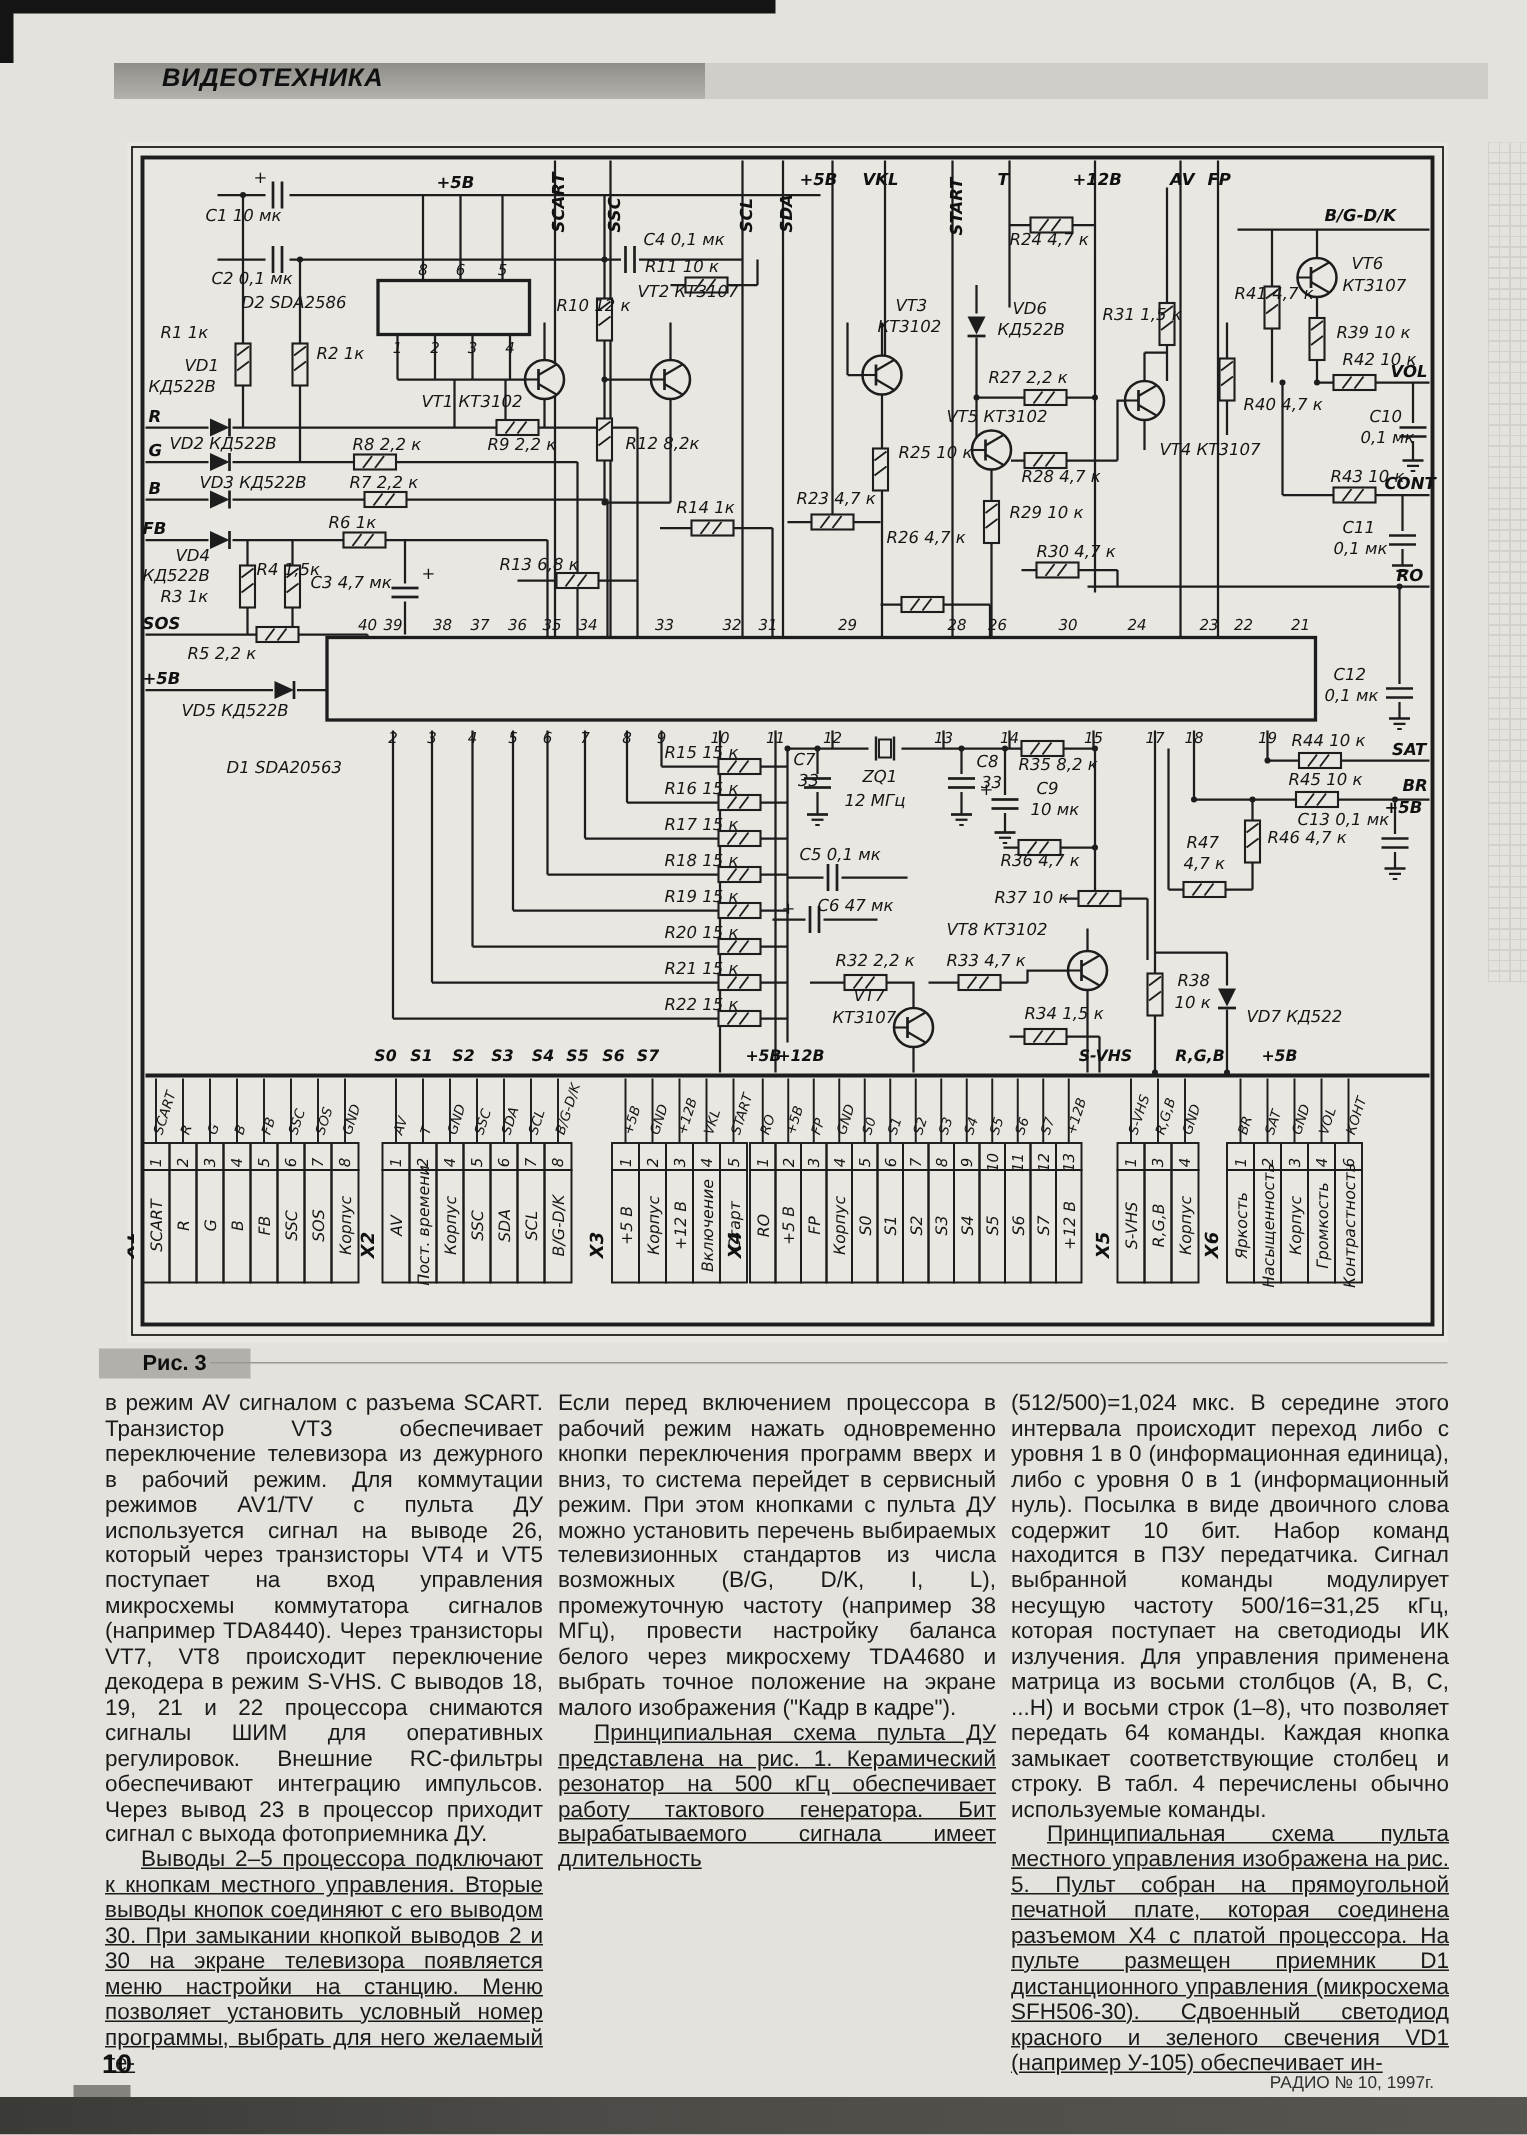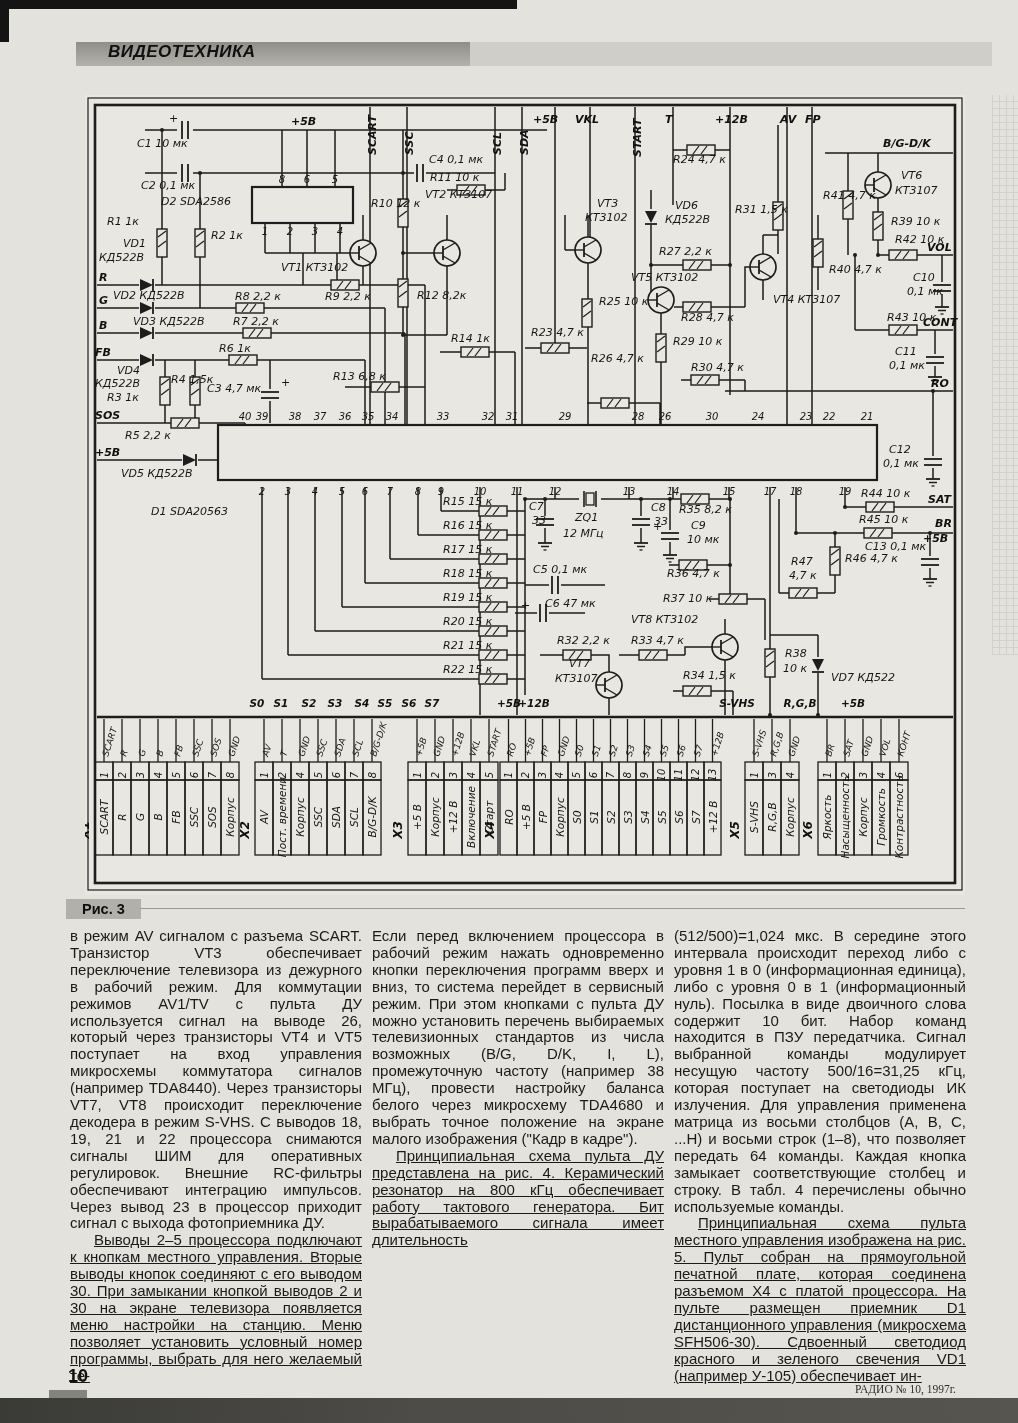--- a/index.html
+++ b/index.html
@@ -29,31 +29,31 @@
   .cname{font:italic bold 12px "DejaVu Sans",sans-serif;fill:#111;text-anchor:middle;}
   .ctop{font:italic 9px "DejaVu Sans",sans-serif;fill:#161616;}
   .cnum{font:italic 10px "DejaVu Sans",sans-serif;fill:#161616;text-anchor:middle;}
   .clbl{font:italic 10.5px "DejaVu Sans",sans-serif;fill:#161616;text-anchor:middle;}
   .w{stroke:#1d1d1d;stroke-width:1.5;fill:none;}
   .wt{stroke:#1d1d1d;stroke-width:2.6;fill:none;}
   .brd{fill:none;stroke:#1d1d1d;}
   .ic{fill:#e9e7e1;stroke:#1d1d1d;stroke-width:2.2;}
   .dot{fill:#1d1d1d;}
   
-  .fig-caption{position:absolute;left:66px;top:899px;background:#b1b0aa;padding:2px 16px;
+  .fig-caption{position:absolute;left:66px;top:899px;background:#b1b0aa;padding:2px 29px;
     font-weight:bold;font-size:14.5px;color:#0e0e0e;}
   .caption-rule{position:absolute;left:140px;top:908px;width:825px;height:1px;background:#9a9994;}
   
   .col{position:absolute;top:928px;width:292px;height:432px;text-align:justify;
     font-size:15px;line-height:16.9px;color:#1a1a1a;}
   .col p{margin:0;}
   .col p + p{text-indent:1.6em;text-decoration:underline;}
   
   .page-num{position:absolute;left:68px;top:1366px;font-weight:bold;font-size:18px;color:#111;}
-  .journal{position:absolute;right:62px;top:1383px;font-size:11.5px;color:#2e2e2e;font-family:Liberation Serif, serif;}
+  .journal{position:absolute;right:62px;top:1383px;font-size:11.5px;color:#2e2e2e;}
 </style>
 </head>
 <body>
 
 <div class="sheet">
   <div class="top-strip"></div>
   <div class="left-strip"></div>
   <div class="scan-grid"></div>
 
   <div class="header-outer">
@@ -695,21 +695,21 @@
 
   <div class="fig-caption">Рис. 3</div>
   <div class="caption-rule"></div>
 
   <div class="col" style="left:70px">
       <p>в режим AV сигналом с разъема  SCART. Транзистор VT3 обеспечивает переключение телевизора из дежурного в рабочий режим. Для коммутации режимов AV1/TV с пульта ДУ используется сигнал на выводе 26, который через транзисторы VT4 и VT5 поступает на вход управления микросхемы коммутатора сигналов (например TDA8440). Через транзисторы VT7, VT8 происходит переключение декодера в режим S-VHS. С выводов 18, 19, 21 и 22 процессора снимаются сигналы ШИМ для оперативных регулировок. Внешние RC-фильтры обеспечивают интеграцию импульсов. Через вывод 23 в процессор приходит сигнал с выхода фотоприемника ДУ.</p>
       <p>Выводы 2–5 процессора подключают к кнопкам местного управления. Вторые выводы кнопок соединяют с его выводом 30. При замыкании кнопкой выводов 2 и 30 на экране телевизора появляется меню настройки на станцию. Меню позволяет установить условный номер программы, выбрать для него желаемый те-</p>
     </div>
   <div class="col" style="left:372px">
       <p>Если перед включением процессора в рабочий режим нажать одновременно кнопки переключения программ вверх и вниз, то система перейдет в сервисный режим. При этом кнопками с пульта ДУ можно установить перечень выбираемых телевизионных стандартов из числа возможных (B/G, D/K, I, L), промежуточную частоту (например 38 МГц), провести настройку баланса белого через микросхему TDA4680 и выбрать точное положение на экране малого изображения ("Кадр в кадре").</p>
-      <p>Принципиальная схема пульта ДУ представлена на рис. 4. Керамический резонатор на 800 кГц обеспечивает работу тактового генератора. Бит вырабатываемого сигнала имеет длительность</p>
+      <p>Принципиальная схема пульта ДУ представлена на рис. 1. Керамический резонатор на 500 кГц обеспечивает работу тактового генератора. Бит вырабатываемого сигнала имеет длительность</p>
     </div>
   <div class="col" style="left:674px">
       <p>(512/500)=1,024 мкс. В середине этого интервала происходит переход либо с уровня 1 в 0 (информационная единица), либо с уровня 0 в 1 (информационный нуль). Посылка в виде двоичного слова содержит 10 бит. Набор команд находится в ПЗУ передатчика. Сигнал выбранной команды модулирует несущую частоту 500/16=31,25 кГц, которая поступает на светодиоды ИК излучения. Для управления применена матрица из восьми столбцов (А, В, С, ...Н) и восьми строк (1–8), что позволяет передать 64 команды. Каждая кнопка замыкает соответствующие столбец и строку. В табл. 4 перечислены обычно используемые команды.</p>
       <p>Принципиальная схема пульта местного управления изображена на рис. 5. Пульт собран на прямоугольной печатной плате, которая соединена разъемом X4 с платой процессора. На пульте размещен приемник D1 дистанционного управления (микросхема  SFH506-30).  Сдвоенный светодиод красного и зеленого свечения VD1 (например У-105) обеспечивает ин-</p>
     </div>
 
   <div class="page-num">10</div>
   <div class="journal">РАДИО № 10, 1997г.</div>
   <div class="pagenum-block"></div>
   <div class="bottom-strip"></div>

